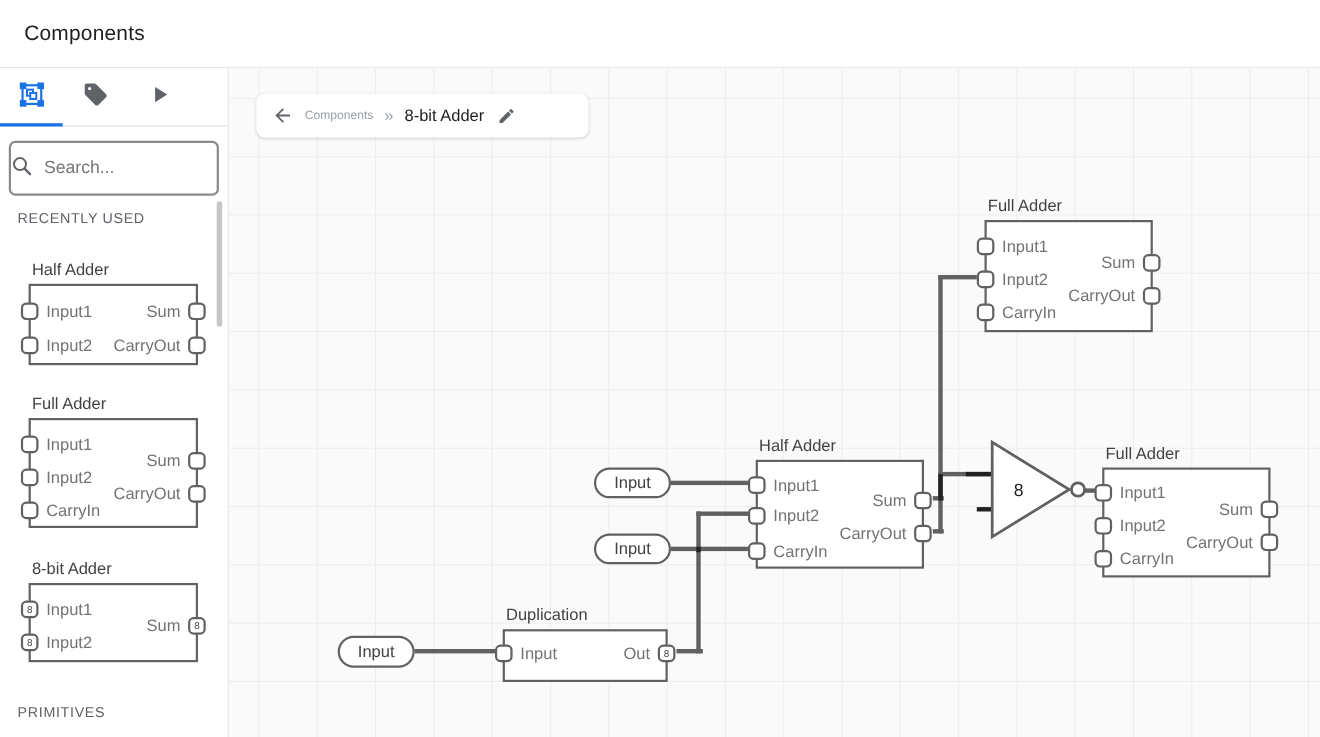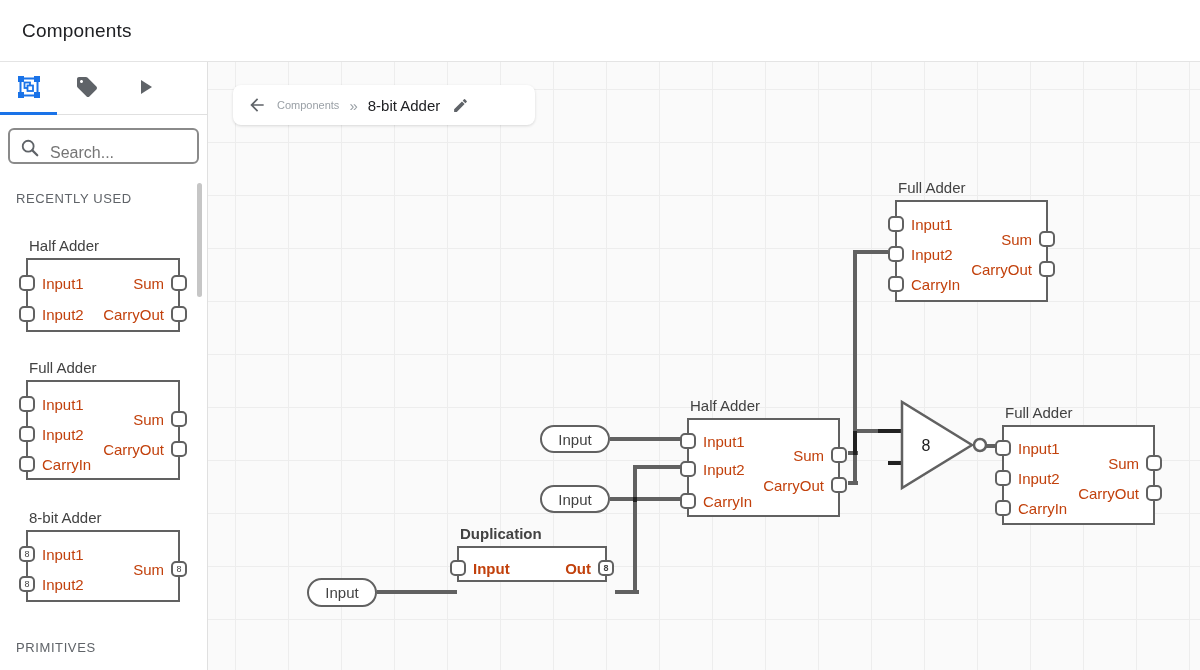--- a/index.html
+++ b/index.html
@@ -10,22 +10,22 @@
   .header { position:absolute; left:0; top:0; width:1200px; height:62px; background:#fff;
             border-bottom:1px solid #e4e4e4; display:flex; align-items:center; }
   .app-title { font-size:19px; font-weight:500; color:#202124; padding-left:22px; letter-spacing:.2px; }
 
   
   .sidebar { position:absolute; left:0; top:62px; width:208px; height:608px; background:#fff;
              border-right:1px solid #e0e0e0; }
   .tabs { position:absolute; left:0; top:0; width:207px; height:53px; border-bottom:1px solid #e0e0e0; }
   .tab { position:absolute; top:0; width:58px; height:53px; display:flex; align-items:center; justify-content:center; cursor:pointer; }
   .tab-underline { position:absolute; left:0; top:50px; width:57px; height:3px; background:#1a73e8; }
-  .searchbox { position:absolute; left:8px; top:66px; width:191px; height:36px; border:2px solid #8a8a8a;
-               border-radius:6px; background:#fff; display:flex; align-items:flex-end; padding-left:10px; }
+  .searchbox { position:absolute; left:8px; top:66px; width:191px; height:50px; border:2px solid #8a8a8a;
+               border-radius:6px; background:#fff; display:flex; align-items:center; }
   .searchbox input { border:none; outline:none; font-size:16px; color:#333; width:130px; margin-left:10px;
                      font-family:"Liberation Sans", sans-serif; background:transparent; }
   .searchbox input::placeholder { color:#757575; }
   .section-label { position:absolute; left:16px; font-size:13px; color:#5f6368; letter-spacing:.6px; }
   .scroll-thumb { position:absolute; left:197px; top:121px; width:5px; height:114px; background:#c6c6c6; border-radius:3px; }
 
   
   .canvas { position:absolute; left:208px; top:62px; width:992px; height:608px; background-color:#fafafa;
             background-image: linear-gradient(#ededed 1px, transparent 1px),
                               linear-gradient(90deg, #ededed 1px, transparent 1px);
@@ -39,21 +39,21 @@
   .bc-current { font-size:15px; color:#202124; font-weight:500; }
 
   
   .node { position:absolute; background:#fff; border:2px solid #616161; }
   .node-title { position:absolute; top:-23px; left:1px; font-size:15px; color:#424242; white-space:nowrap; }
   .prow { position:absolute; display:flex; align-items:center; height:16px; gap:7px; }
   .pl { left:-9px; }
   .pr { right:-9px; flex-direction:row-reverse; }
   .port { width:16px; height:16px; background:#fff; border:2px solid #616161; border-radius:5px; flex:none;
           display:flex; align-items:center; justify-content:center; font-size:9px; color:#424242; }
-  .plbl { font-size:15px; color:#c2410c; white-space:nowrap; }
+  .plbl { font-size:15px; color:#737373; white-space:nowrap; }
 
   .pill { position:absolute; background:#fff; border:2px solid #616161; border-radius:15px;
           display:flex; align-items:center; justify-content:center; font-size:15px; color:#424242; }
 
   .wire { position:absolute; background:#616161; }
   .wire-dark { position:absolute; background:#212121; }
 
   .sb-card { cursor:grab; }
 </style>
 </head>
@@ -291,21 +291,21 @@
     <div class="prow pr" style="top:28px">
         <span class="port"></span>
         <span class="plbl">Sum</span>
       </div>
     <div class="prow pr" style="top:58px">
         <span class="port"></span>
         <span class="plbl">CarryOut</span>
       </div>
   </div>
 
-  <div class="node" style="left:249px; top:484px; width:150px; height:36px;font-weight:bold;">
+  <div class="node" style="left:249px; top:510px; width:150px; height:48px;">
     <div class="node-title">Duplication</div>
     <div class="prow pl" style="top:12px">
         <span class="port"></span>
         <span class="plbl">Input</span>
       </div>
     <div class="prow pr" style="top:12px">
         <span class="port">8</span>
         <span class="plbl">Out</span>
       </div>
   </div>

